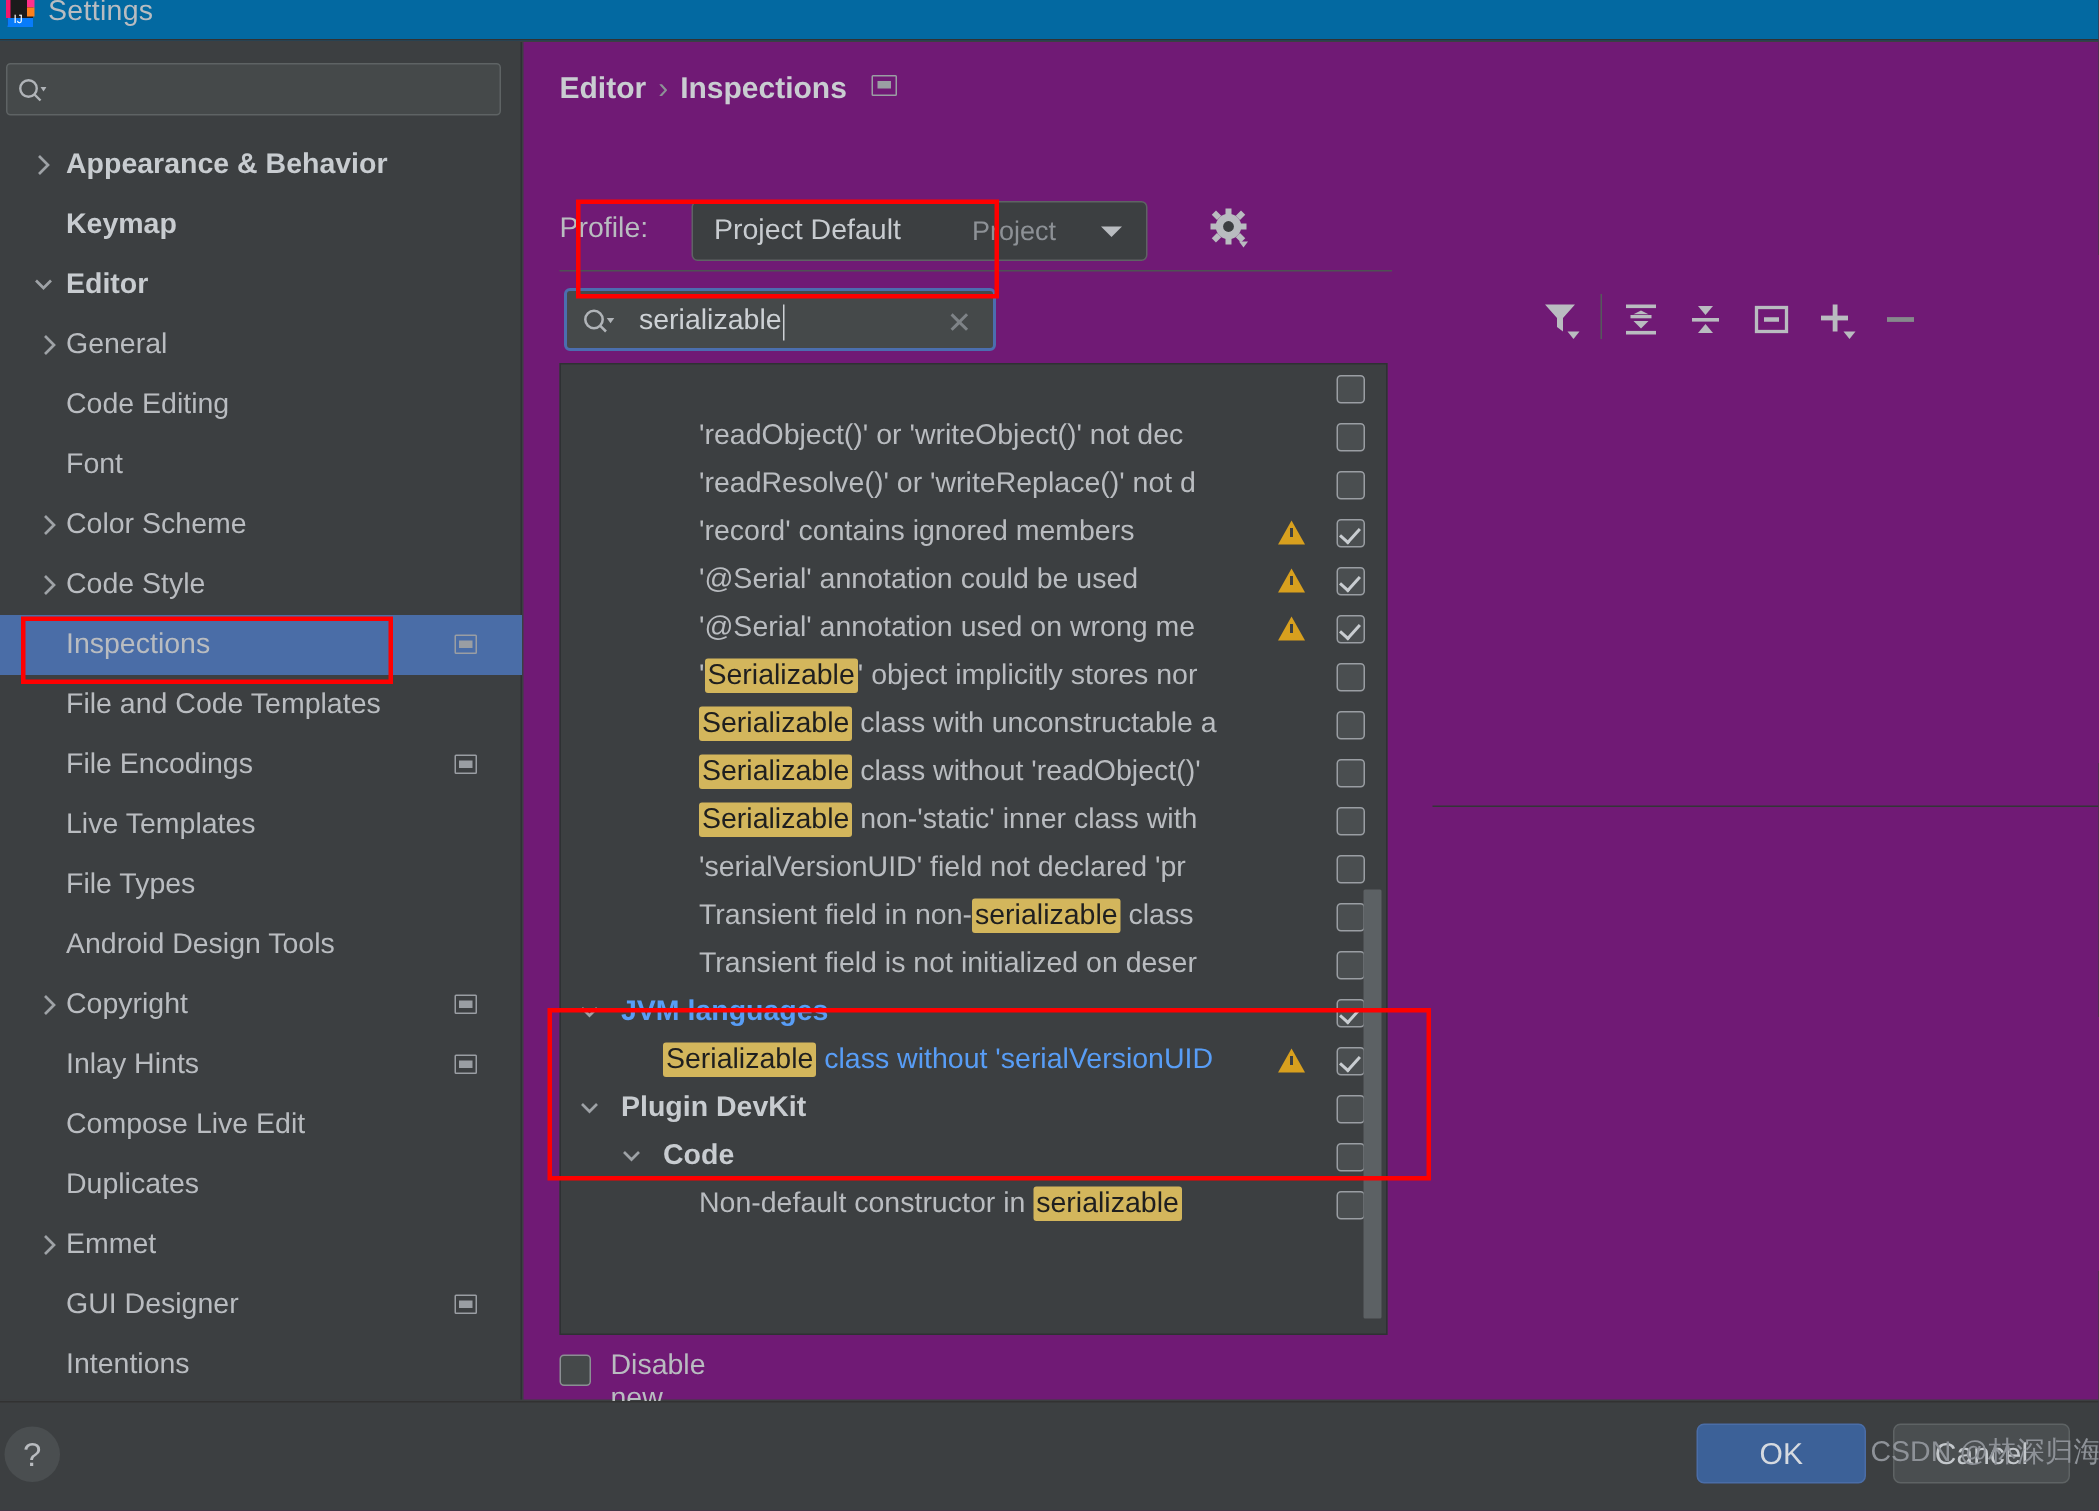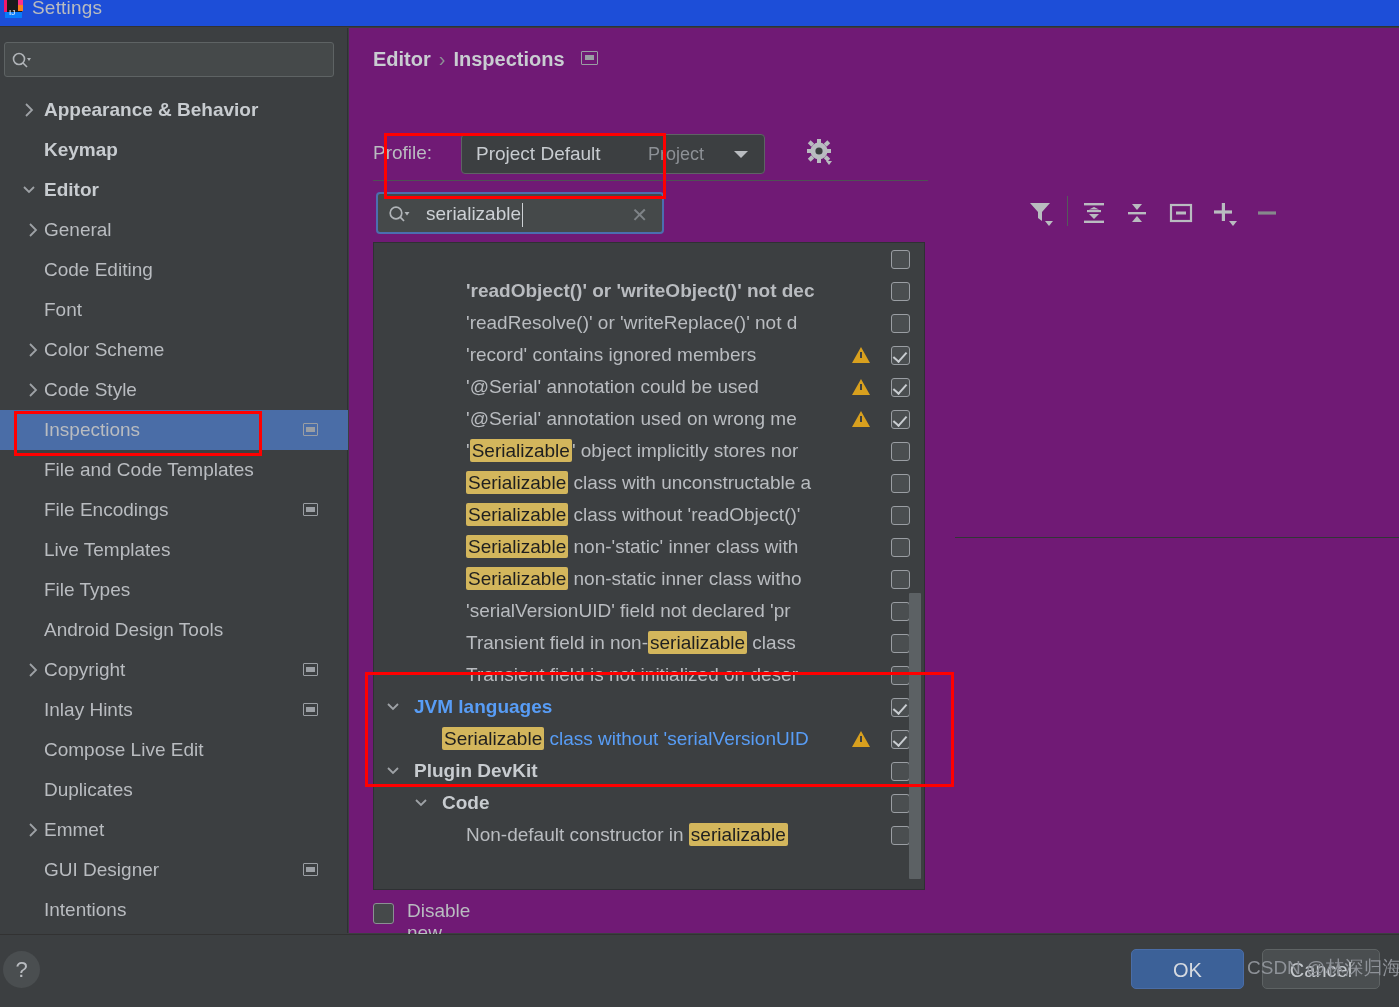--- a/index.html
+++ b/index.html
@@ -9,21 +9,21 @@
     overflow: hidden;
     background: #3c3f41;
     font-family: "Liberation Sans", sans-serif;
     color: #bbbbbb;
   }
   #root { position: relative; width: 1399px; height: 1007px; background: #3c3f41; }
 
   
   .titlebar {
     position: absolute; left: 0; top: 0; width: 1399px; height: 27px;
-    background: #1d4ed8;
+    background: #0369a1;
     border-bottom: 1px solid #323232;
   }
   .titlebar .app-icon {
     position: absolute; left: 4px; top: 0px; width: 20px; height: 22px;
   }
   .titlebar .title-text {
     position: absolute; left: 32px; top: -3px;
     font-size: 19px; color: #b9bcc0; letter-spacing: .2px;
   }
 
@@ -391,21 +391,21 @@
         <rect x="5" y="13.4" width="18" height="3.2" fill="#86898c"></rect>
       </svg>
     </div>
 
     <div class="insp-panel">
       <div id="insp-rows">
           <div class="row">
             <span class="cb"></span>
           </div>
           <div class="row">
-            <span class="txt" style="left: 92px; font-weight: bold;"><span>'readObject()' or 'writeObject()' not dec</span></span>
+            <span class="txt" style="left: 92px;"><span>'readObject()' or 'writeObject()' not dec</span></span>
             <span class="cb"></span>
           </div>
           <div class="row">
             <span class="txt" style="left: 92px;"><span>'readResolve()' or 'writeReplace()' not d</span></span>
             <span class="cb"></span>
           </div>
           <div class="row">
             <span class="txt" style="left: 92px;"><span>'record' contains ignored members</span></span>
             <span class="warn" style="right: 54px;"></span>
             <span class="cb on"></span>
@@ -427,24 +427,20 @@
           <div class="row">
             <span class="txt" style="left: 92px;"><span class="hl">Serializable</span><span> class with unconstructable a</span></span>
             <span class="cb"></span>
           </div>
           <div class="row">
             <span class="txt" style="left: 92px;"><span class="hl">Serializable</span><span> class without 'readObject()'</span></span>
             <span class="cb"></span>
           </div>
           <div class="row">
             <span class="txt" style="left: 92px;"><span class="hl">Serializable</span><span> non-'static' inner class with</span></span>
-            <span class="cb"></span>
-          </div>
-          <div class="row">
-            <span class="txt" style="left: 92px;"><span class="hl">Serializable</span><span> non-static inner class witho</span></span>
             <span class="cb"></span>
           </div>
           <div class="row">
             <span class="txt" style="left: 92px;"><span>'serialVersionUID' field not declared 'pr</span></span>
             <span class="cb"></span>
           </div>
           <div class="row">
             <span class="txt" style="left: 92px;"><span>Transient field in non-</span><span class="hl">serializable</span><span> class</span></span>
             <span class="cb"></span>
           </div>

